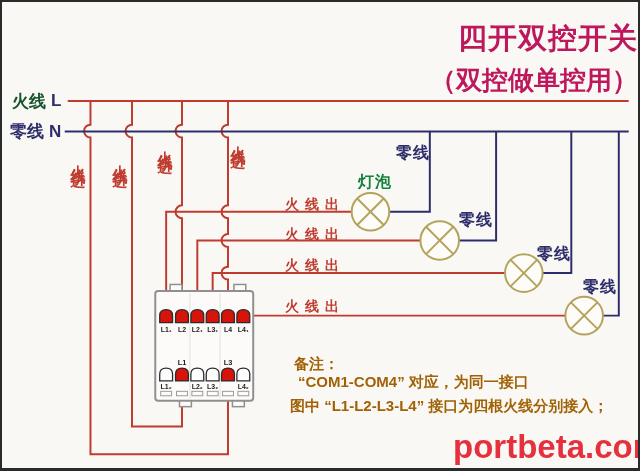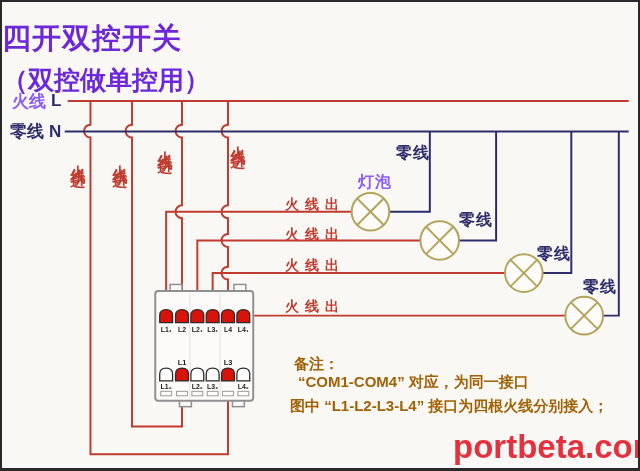--- a/index.html
+++ b/index.html
@@ -8,28 +8,28 @@
     width:640px;height:471px;
     box-sizing:border-box;
     background:#faf8f4;
     border:2px solid #2a2a2a;
     border-bottom-width:3px;
     overflow:hidden;
     font-family:"Liberation Sans", sans-serif;
   }
   #wires{position:absolute;left:0;top:0;width:100%;height:100%;}
   .lbl{position:absolute;font-weight:bold;white-space:nowrap;line-height:1;}
-  .red{color:#8b5cf6;}
+  .red{color:#14532d;}
   .navy{color:#2d2d6b;}
   .bus-lbl{font-size:17px;}
   .vert{writing-mode:vertical-rl;text-orientation:upright;font-size:15px;letter-spacing:4px;color:#bf3b2f;}
   .out-lbl{font-size:14px;letter-spacing:6px;color:#bf3b2f;}
   .n-lbl{font-size:16px;letter-spacing:1px;color:#2d2d6b;}
-  .bulb-lbl{font-size:16px;letter-spacing:1px;color:#8b5cf6;}
-  #title{position:absolute;left:0;right:0;top:17px;text-align:left;color:#6d28d9;font-weight:bold;}
+  .bulb-lbl{font-size:16px;letter-spacing:1px;color:#15803d;}
+  #title{position:absolute;left:0;right:0;top:17px;text-align:right;color:#be185d;font-weight:bold;}
   #title .t1{font-size:29px;letter-spacing:1px;}
   #title .t2{font-size:26px;margin-top:4px;}
   #notes{position:absolute;left:288px;top:353px;color:#a16207;font-size:15px;line-height:18px;font-weight:bold;}
   #notes .ind4{margin-left:4px;}
   #notes .ind8{margin-left:8px;}
   #notes .gap{margin-top:6px;}
   #watermark{
     position:absolute;left:451px;top:426px;
     font-size:33px;font-weight:bold;color:#e5303e;letter-spacing:0;
     z-index:5;

